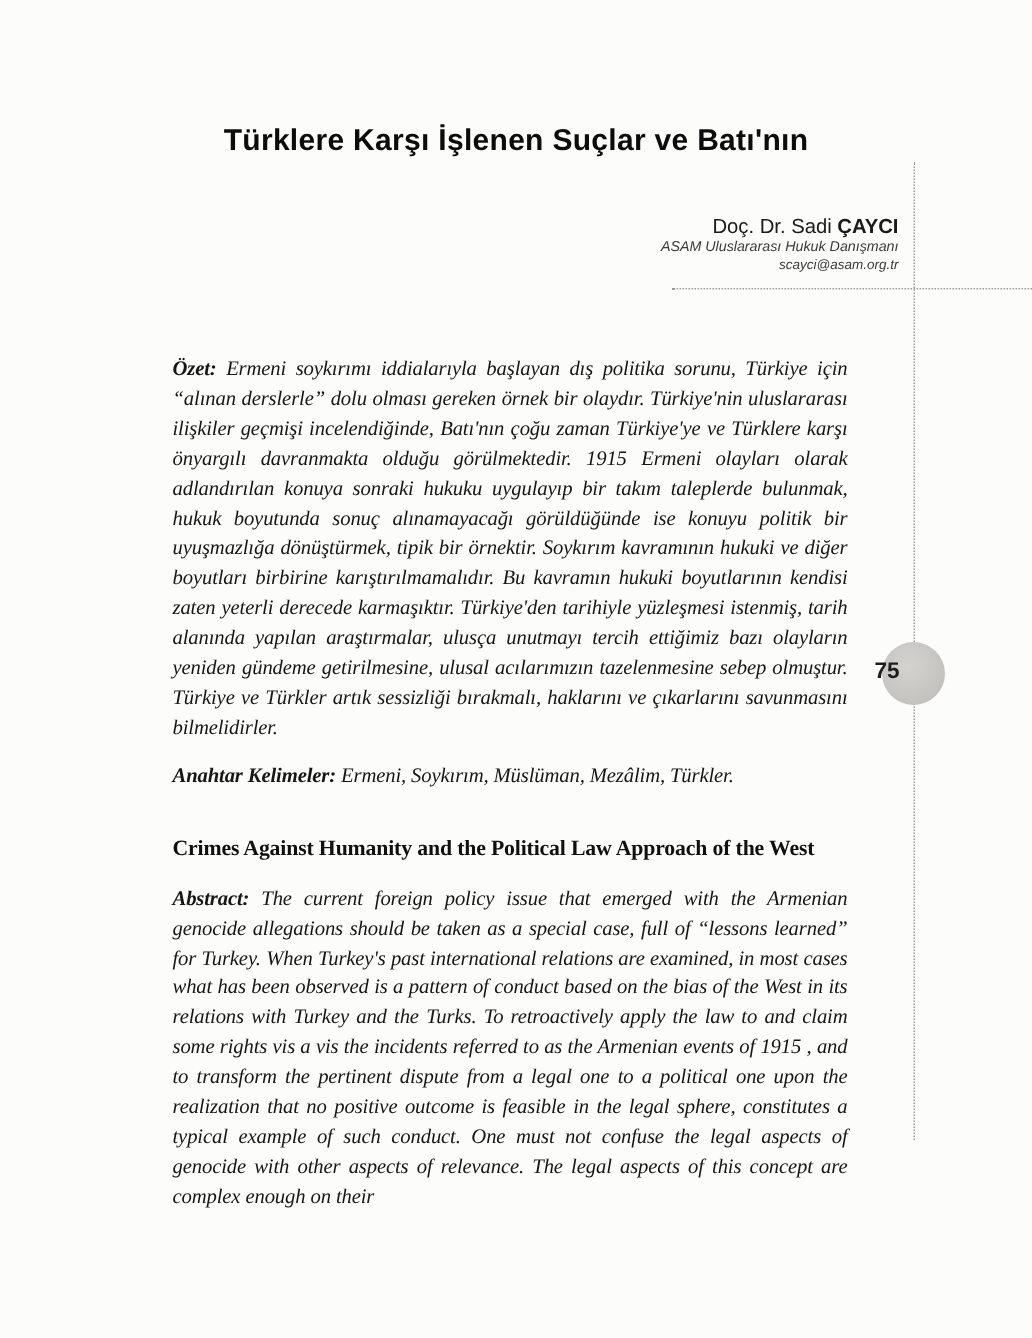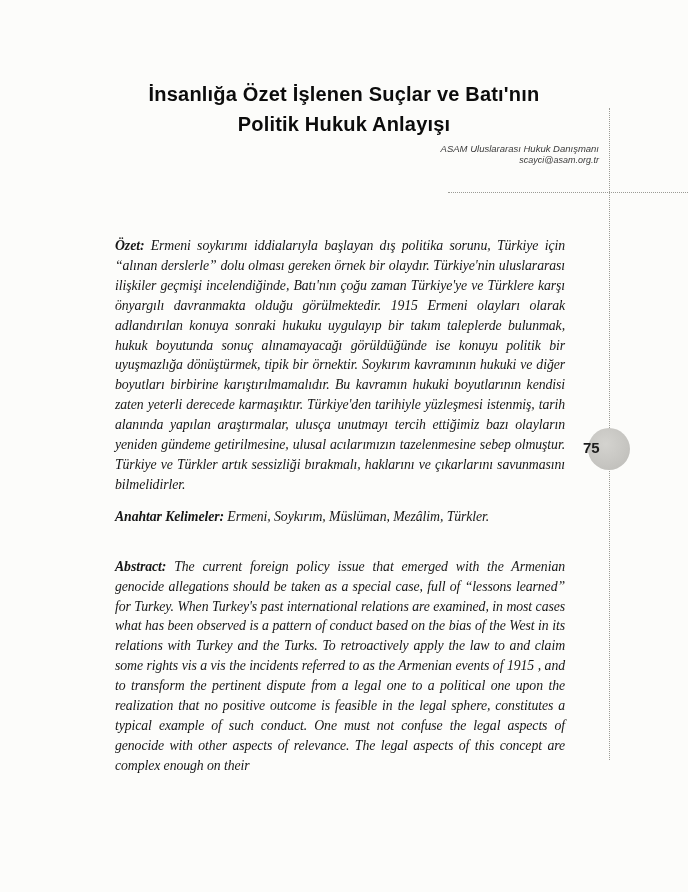--- a/index.html
+++ b/index.html
@@ -116,40 +116,41 @@
     white-space: nowrap;
     color: #101010;
   }
 </style>
 </head>
 <body>
 
 <div class="page">
 
   <h1 class="title">
-    <div class="tline">İnsanlığa Özet İşlenen Suçlar ve Batı'nın</div>
-    <div class="tline">Politik Hukuk Anlayışı</div>
+    <div class="tline">Türklere Karşı İşlenen Suçlar ve Batı'nın</div>
   </h1>
 
   <div class="author">
+    <div class="author-name"><span>Doç. Dr. Sadi </span><b>ÇAYCI</b></div>
     <div class="author-affiliation">ASAM Uluslararası Hukuk Danışmanı</div>
     <div class="author-email">scayci@asam.org.tr</div>
   </div>
 
   <div class="hline"></div>
   <div class="vline"></div>
 
   <div class="badge">
     <span>75</span>
   </div>
 
   <div class="bodycol">
 
     <p class="abstract-tr"><b class="lead">Özet:</b> <span>Ermeni soykırımı iddialarıyla başlayan dış politika sorunu, Türkiye için “alınan derslerle” dolu olması gereken örnek bir olaydır. Türkiye'nin uluslararası ilişkiler geçmişi incelendiğinde, Batı'nın çoğu zaman Türkiye'ye ve Türklere karşı önyargılı davranmakta olduğu görülmektedir. 1915 Ermeni olayları olarak adlandırılan konuya sonraki hukuku uygulayıp bir takım taleplerde bulunmak, hukuk boyutunda sonuç alınamayacağı görüldüğünde ise konuyu politik bir uyuşmazlığa dönüştürmek, tipik bir örnektir. Soykırım kavramının hukuki ve diğer boyutları birbirine karıştırılmamalıdır. Bu kavramın hukuki boyutlarının kendisi zaten yeterli derecede karmaşıktır. Türkiye'den tarihiyle yüzleşmesi istenmiş, tarih alanında yapılan araştırmalar, ulusça unutmayı tercih ettiğimiz bazı olayların yeniden gündeme getirilmesine, ulusal acılarımızın tazelenmesine sebep olmuştur. Türkiye ve Türkler artık sessizliği bırakmalı, haklarını ve çıkarlarını savunmasını bilmelidirler.</span></p>
 
     <p class="keywords"><b class="lead">Anahtar Kelimeler:</b> <span>Ermeni, Soykırım, Müslüman, Mezâlim, Türkler.</span></p>
 
+    <h2 class="heading-en">Crimes Against Humanity and the Political Law Approach of the West</h2>
 
     <p class="abstract-en"><b class="lead">Abstract:</b> <span>The current foreign policy issue that emerged with the Armenian genocide allegations should be taken as a special case, full of “lessons learned” for Turkey. When Turkey's past international relations are examined, in most cases what has been observed is a pattern of conduct based on the bias of the West in its relations with Turkey and the Turks. To retroactively apply the law to and claim some rights vis a vis the incidents referred to as the Armenian events of 1915 , and to transform the pertinent dispute from a legal one to a political one upon the realization that no positive outcome is feasible in the legal sphere, constitutes a typical example of such conduct. One must not confuse the legal aspects of genocide with other aspects of relevance. The legal aspects of this concept are complex enough on their</span></p>
 
   </div>
 
 </div>
 
 </body></html>

